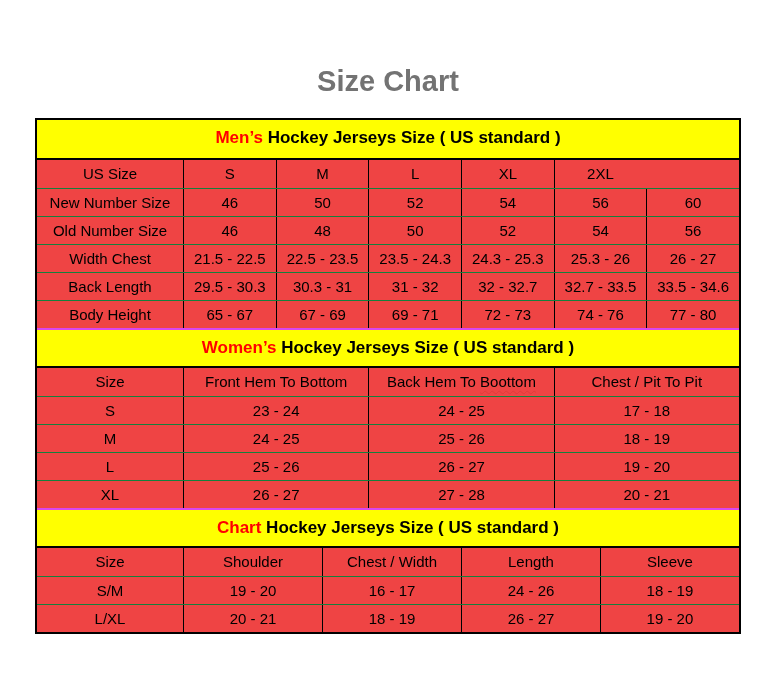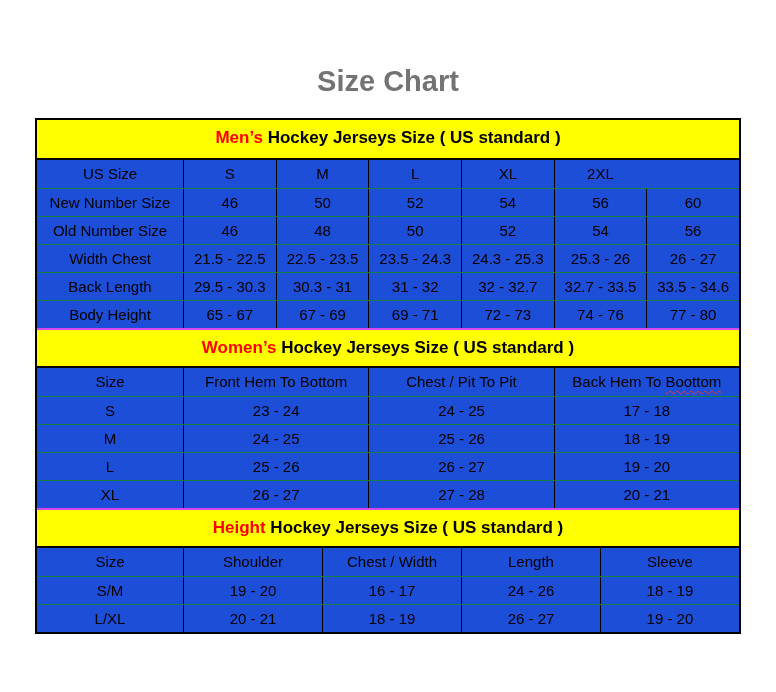--- a/index.html
+++ b/index.html
@@ -19,21 +19,21 @@
     line-height: 34px;
     font-weight: bold;
     color: #737373;
     letter-spacing: 0;
   }
 
   .chart {
     width: 702px;
     margin: 20px 0 0 35px;
     border: 2px solid #000;
-    background: #1d4ed8;
+    background: #ef4444;
     box-sizing: content-box;
   }
 
   .band {
     box-sizing: border-box;
     height: 40px;
     line-height: 36px;
     background: #FFFF00;
     text-align: center;
     font-weight: bold;
@@ -147,22 +147,22 @@
       <div class="c cm">72 - 73</div>
       <div class="c cm">74 - 76</div>
       <div class="c cm">77 - 80</div>
     </div>
 
     <div class="band"><span class="hl">Women’s</span><span> Hockey Jerseys Size ( US standard )</span></div>
 
     <div class="row">
       <div class="c cl bold">Size</div>
       <div class="c cw bold">Front Hem To Bottom</div>
+      <div class="c cw bold"><span>Back Hem To </span><span class="squiggle">Boottom</span></div>
       <div class="c cw bold">Chest / Pit To Pit</div>
-      <div class="c cw bold"><span>Back Hem To </span><span class="squiggle">Boottom</span></div>
     </div>
 
     <div class="row">
       <div class="c cl bold">S</div>
       <div class="c cw">23 - 24</div>
       <div class="c cw">24 - 25</div>
       <div class="c cw">17 - 18</div>
     </div>
 
     <div class="row">
@@ -179,21 +179,21 @@
       <div class="c cw">19 - 20</div>
     </div>
 
     <div class="row">
       <div class="c cl bold">XL</div>
       <div class="c cw">26 - 27</div>
       <div class="c cw">27 - 28</div>
       <div class="c cw">20 - 21</div>
     </div>
 
-    <div class="band"><span class="hl">Height</span><span> Hockey Jerseys Size ( US standard )</span></div>
+    <div class="band"><span class="hl">Chart</span><span> Hockey Jerseys Size ( US standard )</span></div>
 
     <div class="row">
       <div class="c cl bold">Size</div>
       <div class="c cy bold">Shoulder</div>
       <div class="c cy bold">Chest / Width</div>
       <div class="c cy bold">Length</div>
       <div class="c cy bold">Sleeve</div>
     </div>
 
     <div class="row">

